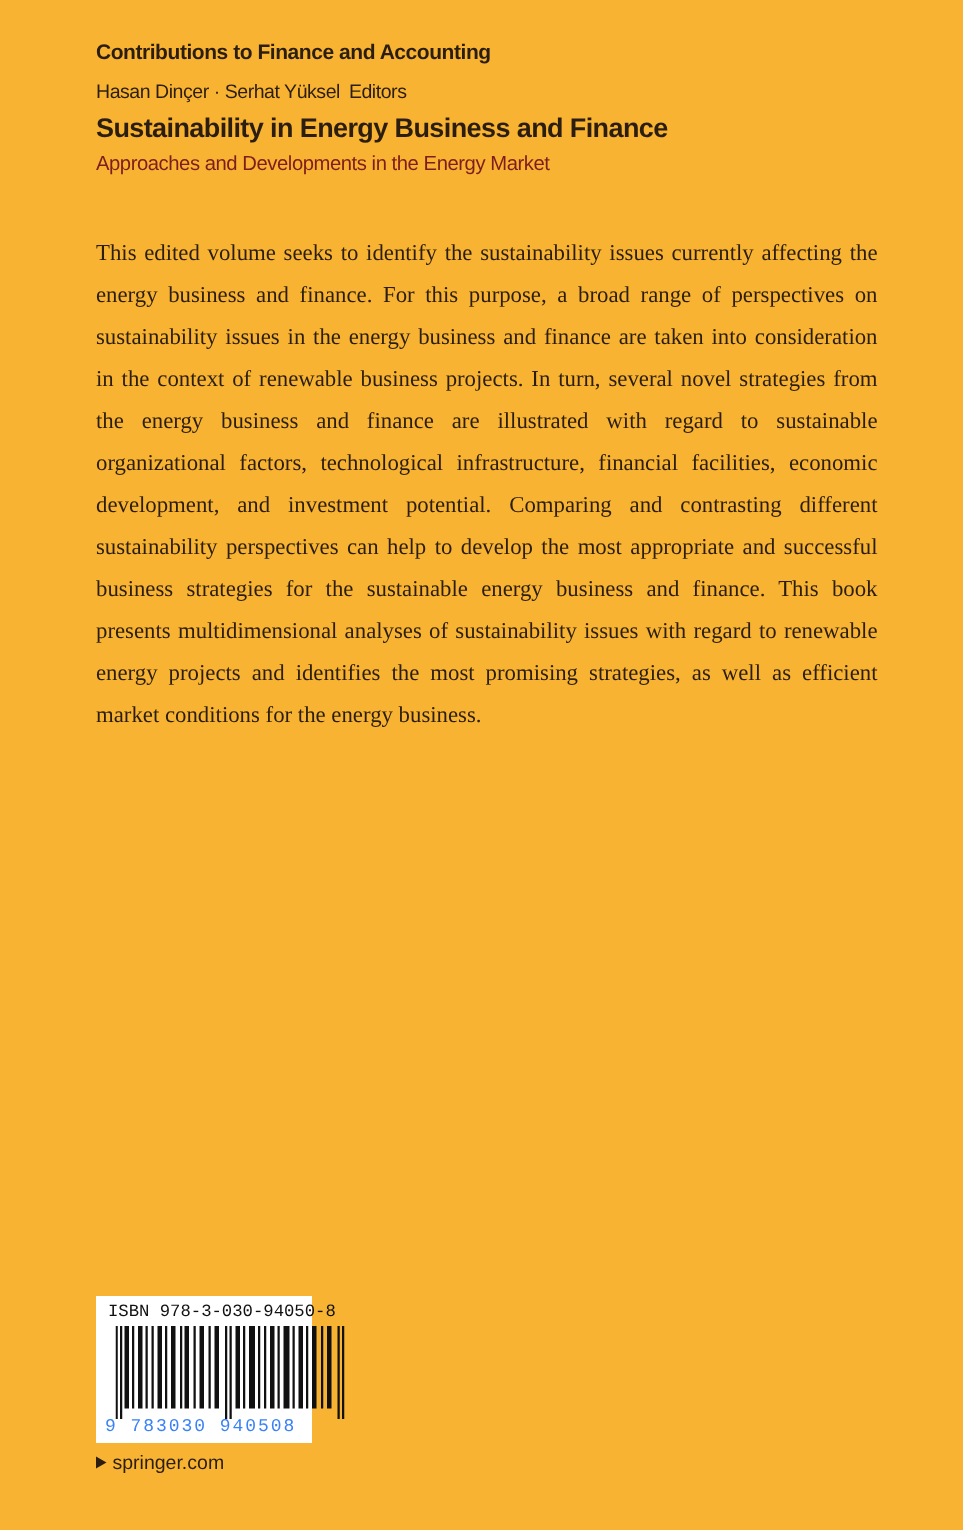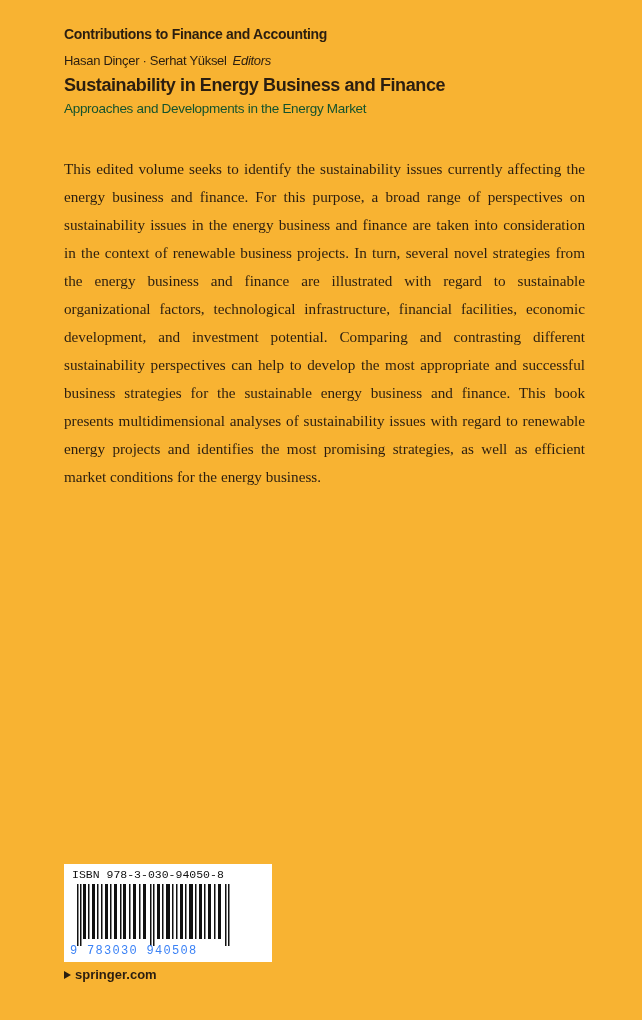--- a/index.html
+++ b/index.html
@@ -1,27 +1,27 @@
 <!DOCTYPE html>
 <html><head>
 <meta charset="utf-8">
 <style>
   html,body{margin:0;padding:0;}
   body{width:642px;height:1020px;background:#F8B332;position:relative;overflow:hidden;color:#2a1d0e;}
   .series{position:absolute;left:64px;top:26px;font-family:"Liberation Sans",sans-serif;font-weight:bold;font-size:14px;letter-spacing:-0.3px;color:#2b1e10;text-align:center;}
   .editors{position:absolute;left:64px;top:53px;font-family:"Liberation Sans",sans-serif;font-size:13px;letter-spacing:-0.3px;color:#2b1e10;}
-  .editors .role{font-style:italic;margin-left:6px;}
+  .editors .role{margin-left:6px;}
   .title{position:absolute;left:64px;top:75px;font-family:"Liberation Sans",sans-serif;font-weight:bold;font-size:18px;letter-spacing:-0.4px;color:#2b1e10;}
-  .subtitle{position:absolute;left:64px;top:101px;font-family:"Liberation Sans",sans-serif;font-size:13.5px;letter-spacing:-0.3px;color:#14532d;}
+  .subtitle{position:absolute;left:64px;top:101px;font-family:"Liberation Sans",sans-serif;font-size:13.5px;letter-spacing:-0.3px;color:#7f1d1d;}
   .blurb{position:absolute;left:64px;top:155px;width:521px;font-family:"Liberation Serif",serif;font-size:15.2px;line-height:28px;text-align:justify;color:#2b1e10;}
-  .isbn-box{position:absolute;left:64px;top:864px;width:208px;height:98px;background:#fff;}
+  .isbn-box{position:absolute;left:64px;top:864px;width:144px;height:98px;background:#fff;}
   .isbn-text{position:absolute;left:8px;top:4px;font-family:"Liberation Mono",monospace;font-size:11.5px;color:#111;white-space:nowrap;}
   .bars{position:absolute;left:13px;top:20px;width:154px;height:62px;}
   .digits{position:absolute;left:6px;top:80px;font-family:"Liberation Mono",monospace;font-size:12px;color:#3b82f6;letter-spacing:1.3px;white-space:nowrap;background:transparent;}
-  .site{position:absolute;left:64px;top:967px;font-family:"Liberation Sans",sans-serif;font-weight:bold;font-size:13px;color:#2b1e10;display:flex;align-items:center;gap:4px;text-align:right;}
+  .site{position:absolute;left:64px;top:967px;font-family:"Liberation Sans",sans-serif;font-weight:normal;font-size:13px;color:#2b1e10;display:flex;align-items:center;gap:4px;text-align:right;}
   .tri{width:0;height:0;border-left:7px solid #2b1e10;border-top:4.5px solid transparent;border-bottom:4.5px solid transparent;display:inline-block;}
 </style>
 </head>
 <body>
 
 <div class="series">Contributions to Finance and Accounting</div>
 
 <div class="editors">
   <span>Hasan Dinçer · Serhat Yüksel</span><span class="role">Editors</span>
 </div>

